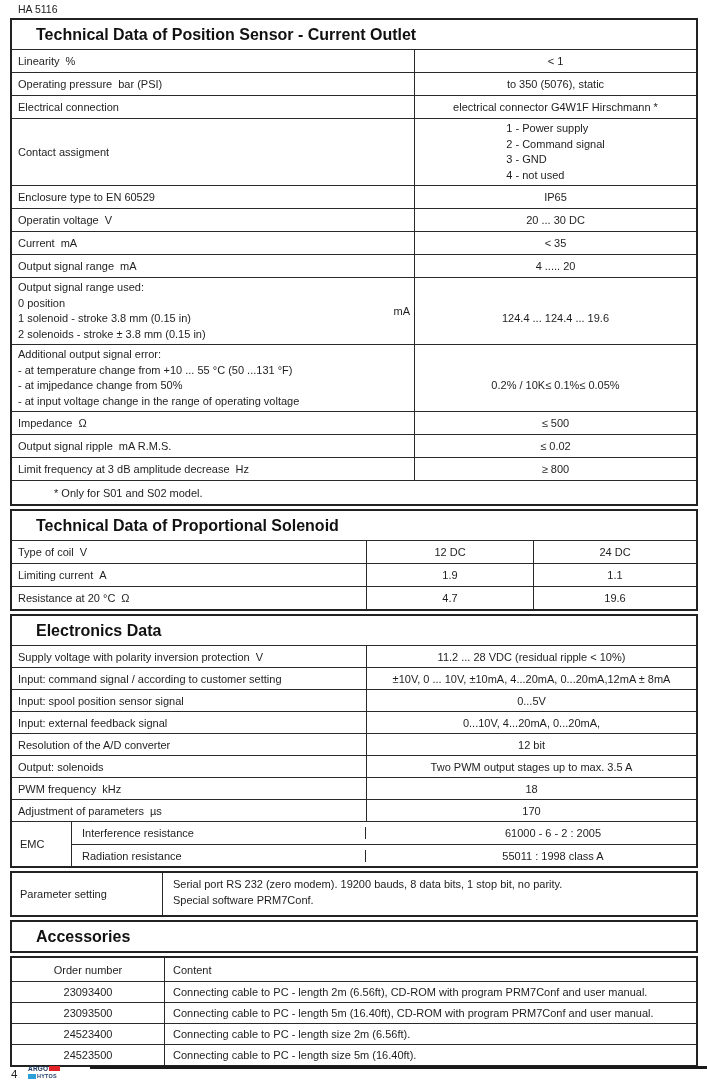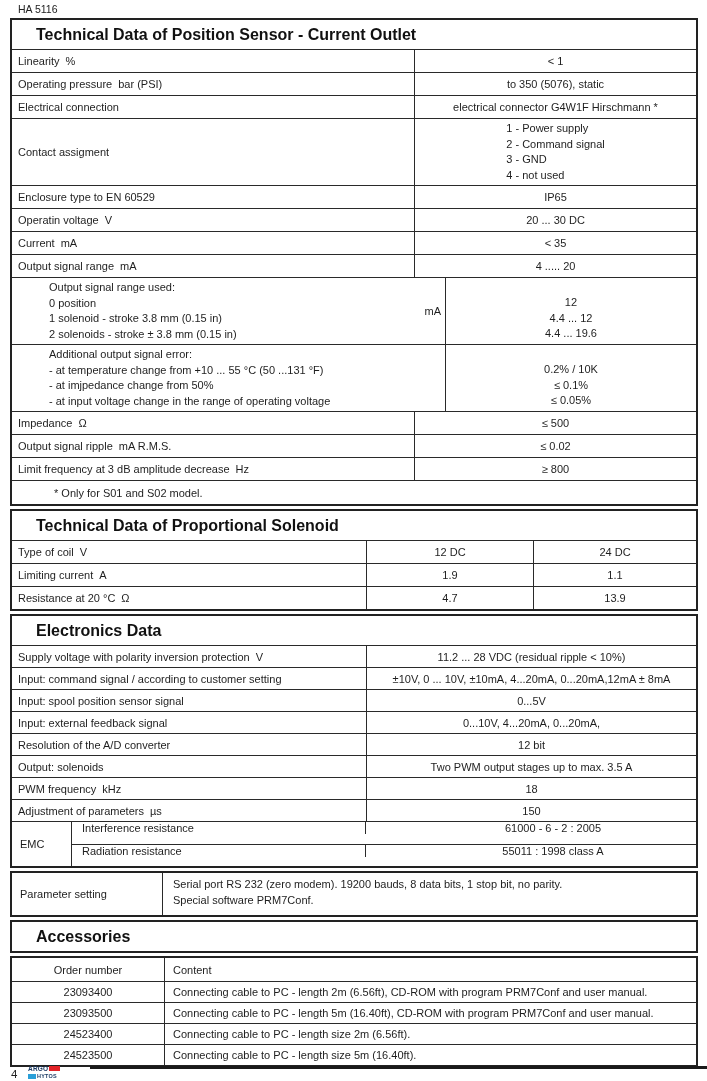--- a/index.html
+++ b/index.html
@@ -17,31 +17,31 @@
   .multi { min-height:66px; }
   .cell { display:flex; align-items:center; }
   .lu { padding:0 4px 0 6px; }
   .unit { white-space:nowrap; padding-left:6px; }
   .c1 { width:403px; border-right:1.5px solid #2a2a2a; }
   .c2 { width:355px; border-right:1.5px solid #2a2a2a; }
   .c3 { width:167px; border-right:1.5px solid #2a2a2a; justify-content:center; text-align:center; }
   .c4 { flex:1; justify-content:center; text-align:center; }
   .val { flex:1; justify-content:center; text-align:center; padding:2px 4px; }
   .ln { line-height:15.5px; }
-  .multi-label { position:relative; display:flex; align-items:stretch;margin-left:31px; }
+  .multi-label { position:relative; display:flex; align-items:stretch; }
   .label-lines { flex:1; display:flex; flex-direction:column; justify-content:center; padding:2px 14px 2px 6px; }
   .unit-mid { position:absolute; right:4px; top:50%; transform:translateY(-50%); }
-  .vcol { display:flex; flex-direction:column; justify-content:center; }
+  .vcol { display:flex; justify-content:center; }
   .offset1 { padding-top:15px; }
   .contact-block { display:inline-block; text-align:left; }
   .footnote { padding:4px 4px 4px 42px; min-height:23px; display:flex; align-items:center; }
   .emc { display:flex; border-top:1.5px solid #2a2a2a; align-items:stretch; }
   .emc-left { width:60px; border-right:1.5px solid #2a2a2a; display:flex; align-items:center; padding-left:8px; }
   .emc-main { flex:1; }
-  .emc-row { display:flex; min-height:22px; align-items:flex-start;gap:44px; }
+  .emc-row { display:flex; min-height:22px; align-items:center;gap:44px; }
   .emc-row + .emc-row { border-top:1.5px solid #2a2a2a; }
   .emc-label { width:294px; border-right:1.5px solid #2a2a2a; display:flex; align-items:center; padding-left:10px; }
   .emc-val { flex:1; display:flex; align-items:center; justify-content:center; text-align:center; }
   .param-row { display:flex; min-height:42px; align-items:stretch; }
   .param-label { width:151px; border-right:1.5px solid #2a2a2a; display:flex; align-items:center; padding-left:8px; }
   .param-val { flex:1; display:flex; flex-direction:column; justify-content:flex-start; padding:4px 6px 4px 10px; line-height:15.5px; }
   .acc-order { width:153px; border-right:1.5px solid #2a2a2a; justify-content:center; text-align:center; padding:1px 2px; }
   .acc-content { flex:1; padding:1px 4px 1px 8px; }
   .acc-header .acc-content { justify-content:flex-start; }
   .footer-bar { position:absolute; left:90px; right:0; top:1066px; height:2.5px; background:#1a1a1a; }
@@ -219,21 +219,21 @@
         <div class="cell c3">1.9</div>
         <div class="cell c4">1.1</div>
       </div>
 
       <div class="row">
         <div class="cell lu c2">
           <span>Resistance at 20 °C</span>
           <span class="unit">Ω</span>
         </div>
         <div class="cell c3">4.7</div>
-        <div class="cell c4">13.9</div>
+        <div class="cell c4">19.6</div>
       </div>
     </section>
 
     <section class="tbl">
       <div class="sec-title">Electronics Data</div>
 
       <div class="row row-sm">
         <div class="cell lu c2">
           <span>Supply voltage with polarity inversion protection</span>
           <span class="unit">V</span>
@@ -282,21 +282,21 @@
           <span class="unit">kHz</span>
         </div>
         <div class="cell val">18</div>
       </div>
 
       <div class="row row-sm">
         <div class="cell lu c2">
           <span>Adjustment of parameters</span>
           <span class="unit">µs</span>
         </div>
-        <div class="cell val">150</div>
+        <div class="cell val">170</div>
       </div>
 
       <div class="emc">
         <div class="emc-left">EMC</div>
         <div class="emc-main">
           <div class="emc-row">
             <div class="emc-label">Interference resistance</div>
             <div class="emc-val">61000 - 6 - 2 : 2005</div>
           </div>
           <div class="emc-row">

